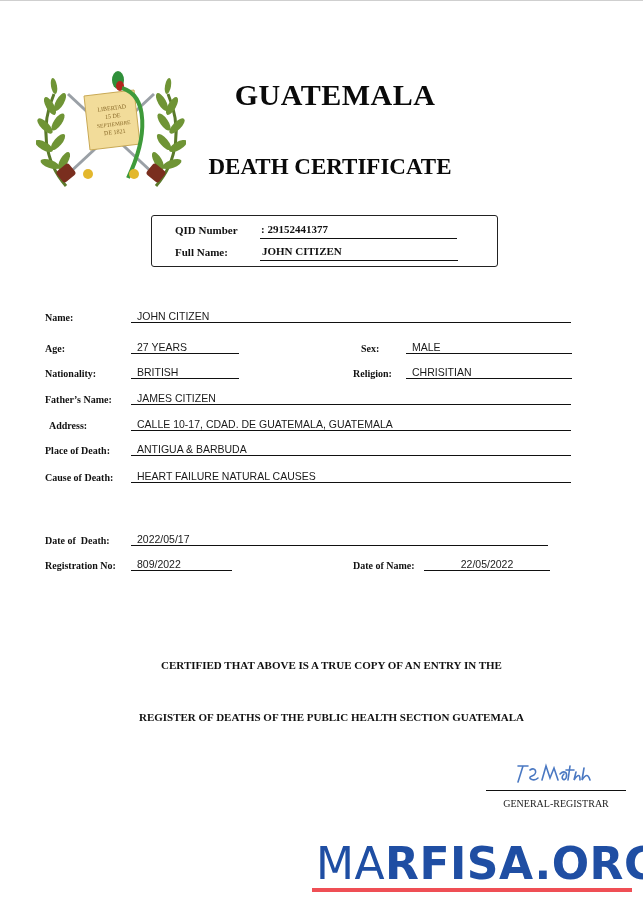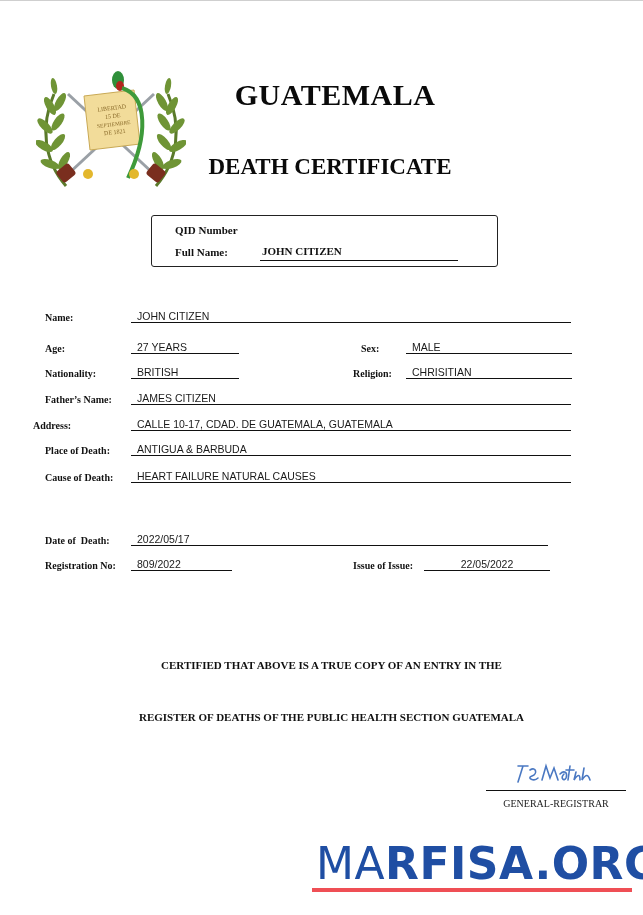--- a/index.html
+++ b/index.html
@@ -86,20 +86,21 @@
     <circle cx="52" cy="108" r="5" fill="#e3b72d"></circle>
     <circle cx="98" cy="108" r="5" fill="#e3b72d"></circle>
   </svg>
 </div>
 
 <div class="abs title title-main">GUATEMALA</div>
 <div class="abs title title-sub">DEATH CERTIFICATE</div>
 
 <div class="abs idbox">
   <span class="idlabel" style="left:23px; top:8px;">QID Number</span>
+  <span class="idval" style="top:7px;">: 29152441377</span>
   <span class="idlabel" style="left:23px; top:30px;">Full Name:</span>
   <span class="idval" style="top:29px; padding-left:2px;">JOHN CITIZEN</span>
 </div>
 
 <span class="lbl" style="left:45px; top:312px;">Name:</span>
 <span class="val" style="left:131px; top:310px; width:440px;">JOHN CITIZEN</span>
 
 <span class="lbl" style="left:45px; top:343px;">Age:</span>
 <span class="val" style="left:131px; top:341px; width:108px;">27 YEARS</span>
 
@@ -108,36 +109,36 @@
 
 <span class="lbl" style="left:45px; top:368px;">Nationality:</span>
 <span class="val" style="left:131px; top:366px; width:108px;">BRITISH</span>
 
 <span class="lbl" style="left:353px; top:368px;">Religion:</span>
 <span class="val" style="left:406px; top:366px; width:166px;">CHRISITIAN</span>
 
 <span class="lbl" style="left:45px; top:394px;">Father’s Name:</span>
 <span class="val" style="left:131px; top:392px; width:440px;">JAMES CITIZEN</span>
 
-<span class="lbl" style="left:33px; top:420px;">Address:</span>
+<span class="lbl" style="left:49px; top:420px;">Address:</span>
 <span class="val" style="left:131px; top:418px; width:440px;">CALLE 10-17, CDAD. DE GUATEMALA, GUATEMALA</span>
 
 <span class="lbl" style="left:45px; top:445px;">Place of Death:</span>
 <span class="val" style="left:131px; top:443px; width:440px;">ANTIGUA &amp; BARBUDA</span>
 
 <span class="lbl" style="left:45px; top:472px;">Cause of Death:</span>
 <span class="val" style="left:131px; top:470px; width:440px;">HEART FAILURE NATURAL CAUSES</span>
 
 <span class="lbl" style="left:45px; top:535px; white-space:pre;">Date of  Death:</span>
 <span class="val" style="left:131px; top:533px; width:417px;">2022/05/17</span>
 
 <span class="lbl" style="left:45px; top:560px;">Registration No:</span>
 <span class="val" style="left:131px; top:558px; width:101px;">809/2022</span>
 
-<span class="lbl" style="left:353px; top:560px;">Issue of Issue:</span>
+<span class="lbl" style="left:353px; top:560px;">Date of Name:</span>
 <span class="val" style="left:424px; top:558px; width:126px; text-align:center; padding-left:0;">22/05/2022</span>
 
 <div class="abs certline" style="top:659px;">CERTIFIED THAT ABOVE IS A TRUE COPY OF AN ENTRY IN THE</div>
 <div class="abs certline" style="top:711px;">REGISTER OF DEATHS OF THE PUBLIC HEALTH SECTION GUATEMALA</div>
 
 <div class="abs signature">
   <svg width="85" height="26" viewBox="0 0 85 26">
     <path d="M6 6 L16 6 M11 6 L6 22 M18 10 C24 6 26 14 20 16 C14 18 22 22 26 18 M30 20 L34 6 L38 18 L42 8 L46 20 M48 14 C52 10 56 12 54 18 C52 22 48 18 52 14 M58 6 L56 20 M54 10 L62 10 M64 12 L62 20 C66 14 68 14 68 20 M72 8 L70 20 C74 14 76 14 78 20" stroke="#4a78c2" stroke-width="1.6" fill="none" stroke-linecap="round"></path>
   </svg>
 </div>

